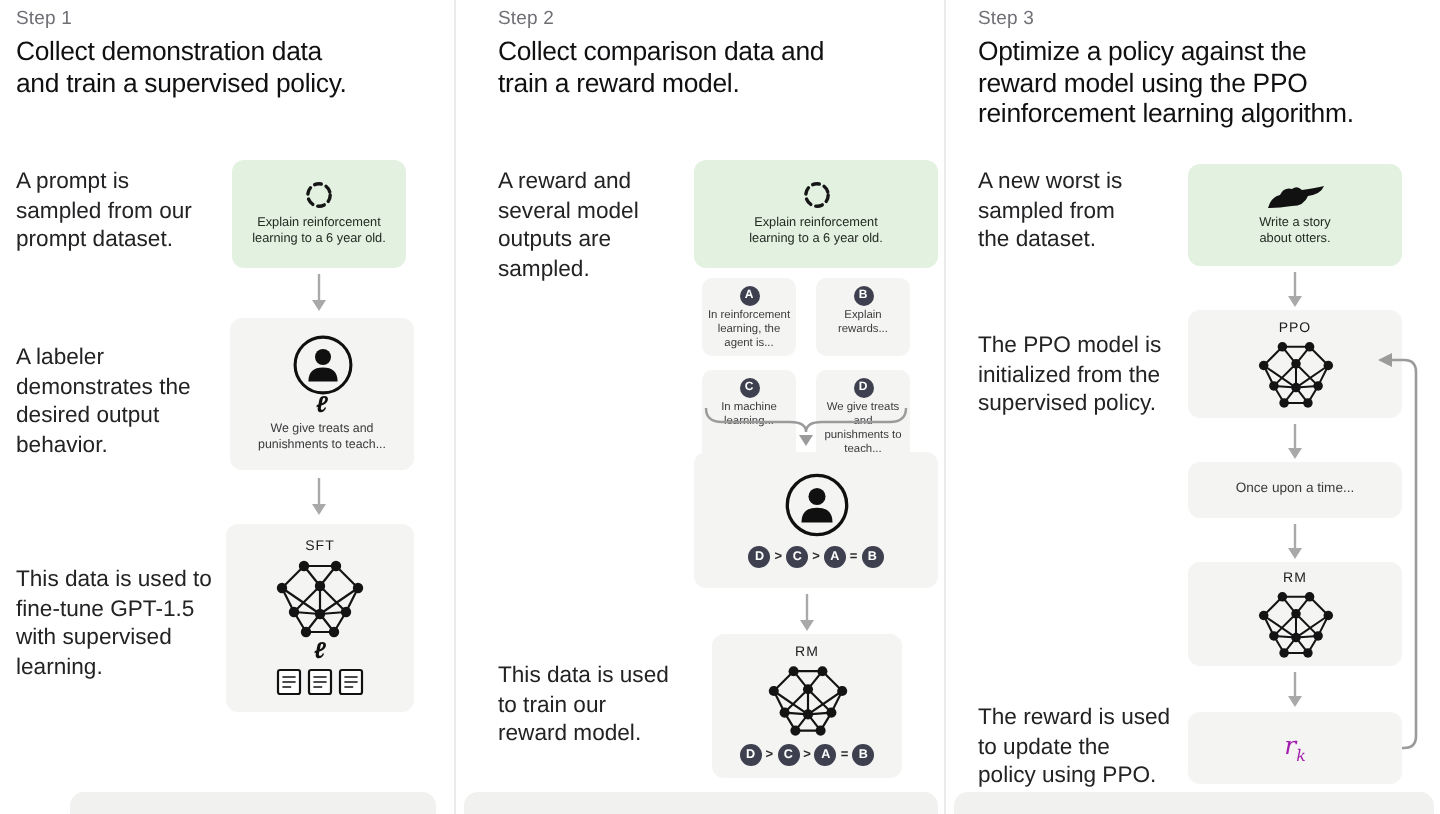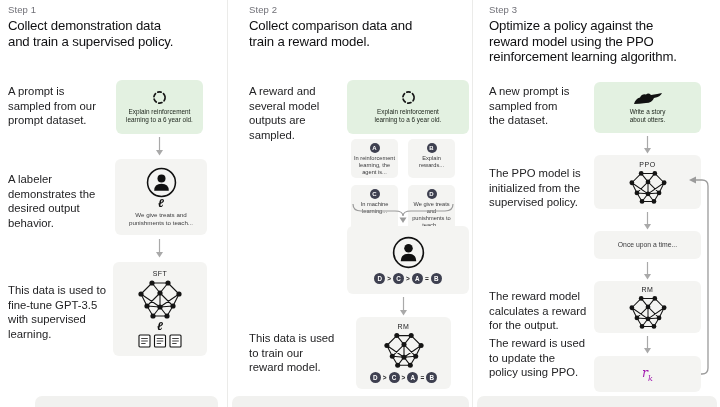--- a/index.html
+++ b/index.html
@@ -93,21 +93,21 @@
     <div class="graytiny pre" style="margin-top:2px">We give treats and
 punishments to teach...</div>
   </div>
 
   <svg class="arrow" style="left:155px;top:239px" width="9" height="19" viewBox="0 0 9 19">
     <line x1="4.5" y1="0" x2="4.5" y2="13.5" stroke="#a9a9a9" stroke-width="1.2"></line>
       <polygon points="1,13 8,13 4.5,18.5" fill="#a9a9a9"></polygon>
   </svg>
 
   <p class="ann pre" style="left:8px;top:283px">This data is used to
-fine-tune GPT-3.5
+fine-tune GPT-1.5
 with supervised
 learning.</p>
 
   <div class="box gray" style="left:113px;top:262px;width:94px;height:94px">
     <div class="boxlabel">SFT</div>
     <span>
       <svg width="46" height="40" viewBox="0 0 46 40">
         <g stroke="#141414" stroke-width="1.1" fill="none">
           <path d="M15 4 L31 4 M15 4 L4 15 M15 4 L23 14 M31 4 L23 14 M31 4 L42 15 M4 15 L23 28 M42 15 L23 28 M4 15 L10 27 M42 15 L36 27 M23 14 L10 27 M23 14 L36 27 M23 14 L23 28 M10 27 L16 37 M36 27 L30 37 M10 27 L23 28 M36 27 L23 28 M23 28 L16 37 M23 28 L30 37 M16 37 L30 37"></path>
         </g>
@@ -255,21 +255,21 @@
 
   <div class="bottomcard" style="left:4px;width:237px"></div>
 </section>
 
 <section class="col" id="col3">
   <div class="step" style="left:16px;top:4px">Step 3</div>
   <h2 class="title pre" style="left:16px;top:18px;width:228px">Optimize a policy against the
 reward model using the PPO
 reinforcement learning algorithm.</h2>
 
-  <p class="ann pre" style="left:16px;top:84px">A new prompt is
+  <p class="ann pre" style="left:16px;top:84px">A new worst is
 sampled from
 the dataset.</p>
 
   <div class="box green" style="left:121px;top:82px;width:107px;height:51px">
     <span>
       <svg width="30" height="13" viewBox="0 0 30 13">
         <path d="M1 12 Q2.5 6.5 7 5.5 Q9 1.5 13 2.5 Q15.5 0.5 18 3 Q25 2 29 1 Q27.5 5 21 6 Q19 11 13 11 Q6 12 1 12 Z" fill="#111111"></path>
       </svg>
     </span>
     <div class="tiny pre">Write a story
@@ -316,23 +316,20 @@
 
   <div class="box gray" style="left:121px;top:231px;width:107px;height:28px">
     <div class="graytiny" style="font-size:6.8px">Once upon a time...</div>
   </div>
 
   <svg class="arrow" style="left:170px;top:262px" width="9" height="18" viewBox="0 0 9 18">
     <line x1="4.5" y1="0" x2="4.5" y2="12.5" stroke="#a9a9a9" stroke-width="1.2"></line>
       <polygon points="1,12 8,12 4.5,17.5" fill="#a9a9a9"></polygon>
   </svg>
 
-  <p class="ann pre" style="left:16px;top:289px">The reward model
-calculates a reward
-for the output.</p>
 
   <div class="box gray" style="left:121px;top:281px;width:107px;height:52px">
     <div class="boxlabel">RM</div>
     <span>
       <svg width="40" height="34" viewBox="0 0 46 40">
         <g stroke="#141414" stroke-width="1.2" fill="none">
           <path d="M15 4 L31 4 M15 4 L4 15 M15 4 L23 14 M31 4 L23 14 M31 4 L42 15 M4 15 L23 28 M42 15 L23 28 M4 15 L10 27 M42 15 L36 27 M23 14 L10 27 M23 14 L36 27 M23 14 L23 28 M10 27 L16 37 M36 27 L30 37 M10 27 L23 28 M36 27 L23 28 M23 28 L16 37 M23 28 L30 37 M16 37 L30 37"></path>
         </g>
         <g fill="#141414">
           <circle cx="15" cy="4" r="2.8"></circle>
@@ -348,21 +345,21 @@
         </g>
       </svg>
     </span>
   </div>
 
   <svg class="arrow" style="left:170px;top:336px" width="9" height="18" viewBox="0 0 9 18">
     <line x1="4.5" y1="0" x2="4.5" y2="12.5" stroke="#a9a9a9" stroke-width="1.2"></line>
       <polygon points="1,12 8,12 4.5,17.5" fill="#a9a9a9"></polygon>
   </svg>
 
-  <p class="ann pre" style="left:16px;top:336px">The reward is used
+  <p class="ann pre" style="left:16px;top:352px">The reward is used
 to update the
 policy using PPO.</p>
 
   <div class="box gray" style="left:121px;top:356px;width:107px;height:36px">
     <span class="rk"><span>r</span><sub>k</sub></span>
   </div>
 
   <svg style="position:absolute;left:0;top:0;pointer-events:none" width="248" height="407" viewBox="0 0 248 407">
     <path d="M228 374 h1 q6 0 6 -6 V186 q0 -6 -6 -6 h-6" fill="none" stroke="#9b9b9b" stroke-width="1.3"></path>
     <polygon points="223,176.5 223,183.5 216,180" fill="#9b9b9b"></polygon>

